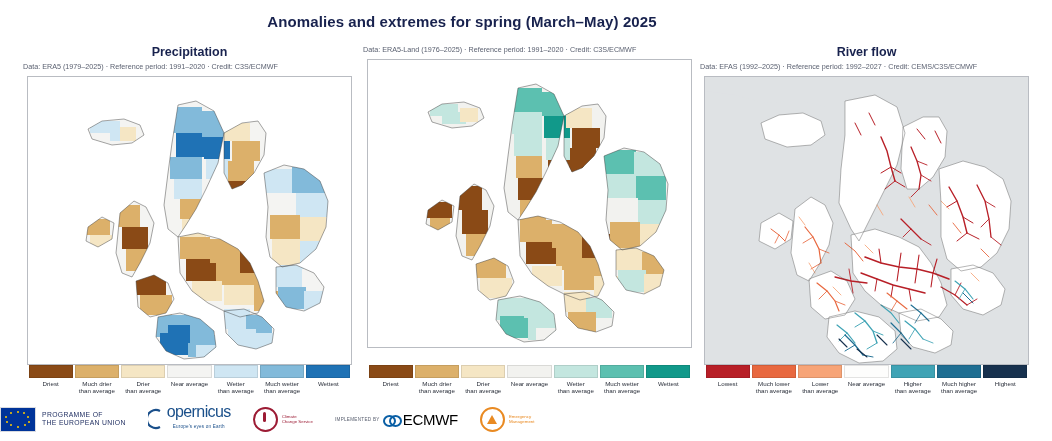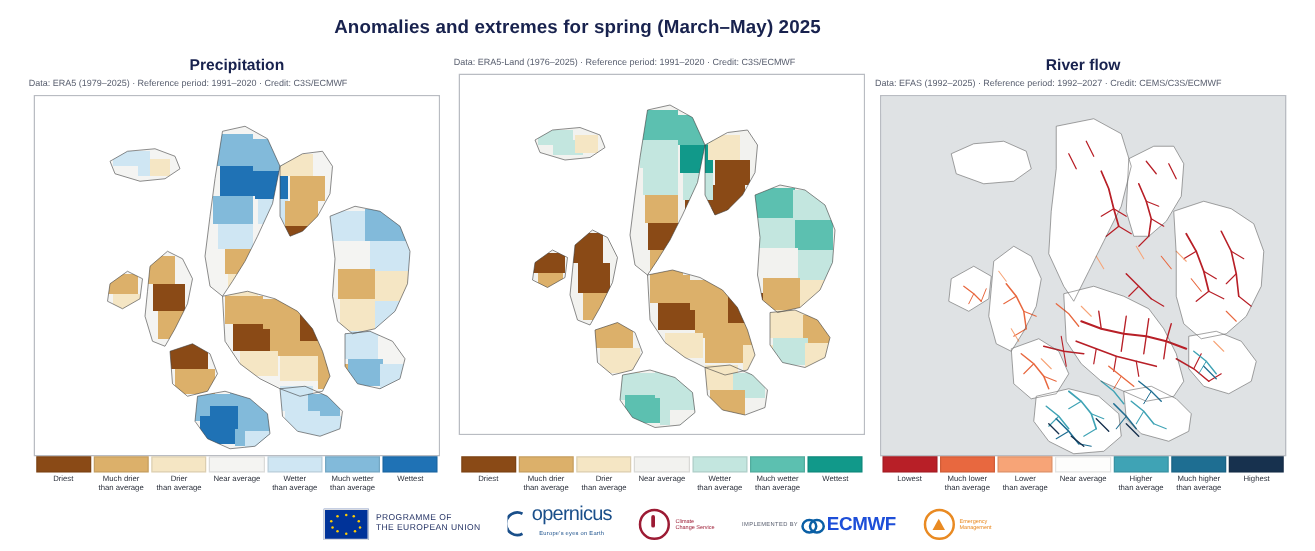--- a/index.html
+++ b/index.html
@@ -18,36 +18,36 @@
   .mapbox.gray{background:#dfe2e4;}
   .mapinner{position:absolute;inset:0;}
 
   .legend{position:absolute;top:365px;width:333px;}
   .l1{left:23px;} .l2{left:363px;} .l3{left:700px;}
   .swatches{display:flex;width:322px;margin:0 auto;gap:2px;}
   .lg-item{flex:1;}
   .lg-chip{height:11px;border:1px solid rgba(0,0,0,.10);}
   .lg-label{margin-top:2px;font-size:6.2px;line-height:7.4px;color:#2a2f3a;text-align:center;}
 
-  .footer{position:absolute;left:0;top:404px;width:1052px;display:flex;align-items:center;justify-content:center;gap:22px;}
+  .footer{position:absolute;left:0;top:404px;width:1052px;display:flex;align-items:center;gap:22px;}
   .logo{display:flex;align-items:center;gap:6px;}
   .euflag{width:34px;height:23px;background:#003399;position:relative;border:1px solid #d9dbe0;}
   .euflag span{position:absolute;width:2px;height:2px;background:#ffcc00;border-radius:50%;}
   .eutext{font-size:6.8px;line-height:8.4px;color:#1b2a5e;letter-spacing:.35px;}
   .copernicus{font-size:16px;color:#1a4f8a;letter-spacing:-.6px;line-height:15px;}
   .copernicus small{display:block;font-size:4.6px;color:#1a4f8a;letter-spacing:.2px;text-align:center;}
   .c3s{display:flex;align-items:center;gap:4px;}
   .c3s-ring{width:21px;height:21px;border-radius:50%;border:2px solid #9c1b34;position:relative;}
   .c3s-ring:after{content:"";position:absolute;left:8px;top:3px;width:3px;height:10px;border-radius:2px;background:#9c1b34;}
   .c3s-txt{font-size:4.4px;line-height:5.4px;color:#9c1b34;}
   .implby{font-size:4.6px;color:#5a6070;letter-spacing:.3px;}
   .ecmwf{display:flex;align-items:center;gap:3px;}
   .ecmwf-mark{width:17px;height:12px;position:relative;}
   .ecmwf-mark i{position:absolute;top:2px;width:9px;height:8px;border-radius:50%;border:2.2px solid #0a5fa5;}
-  .ecmwf-txt{font-size:15px;font-weight:bold;color:#1d4ed8;letter-spacing:-.3px;}
+  .ecmwf-txt{font-size:15px;font-weight:normal;color:#000000;letter-spacing:-.3px;}
   .cems{display:flex;align-items:center;gap:4px;}
   .cems-ring{width:21px;height:21px;border-radius:50%;border:2px solid #e98a22;display:flex;align-items:center;justify-content:center;}
   .cems-tri{width:0;height:0;border-left:5px solid transparent;border-right:5px solid transparent;border-bottom:9px solid #e98a22;}
   .cems-txt{font-size:4.4px;line-height:5.4px;color:#e98a22;}
 </style>
 </head>
 <body>
 
 <div class="fig">
 

